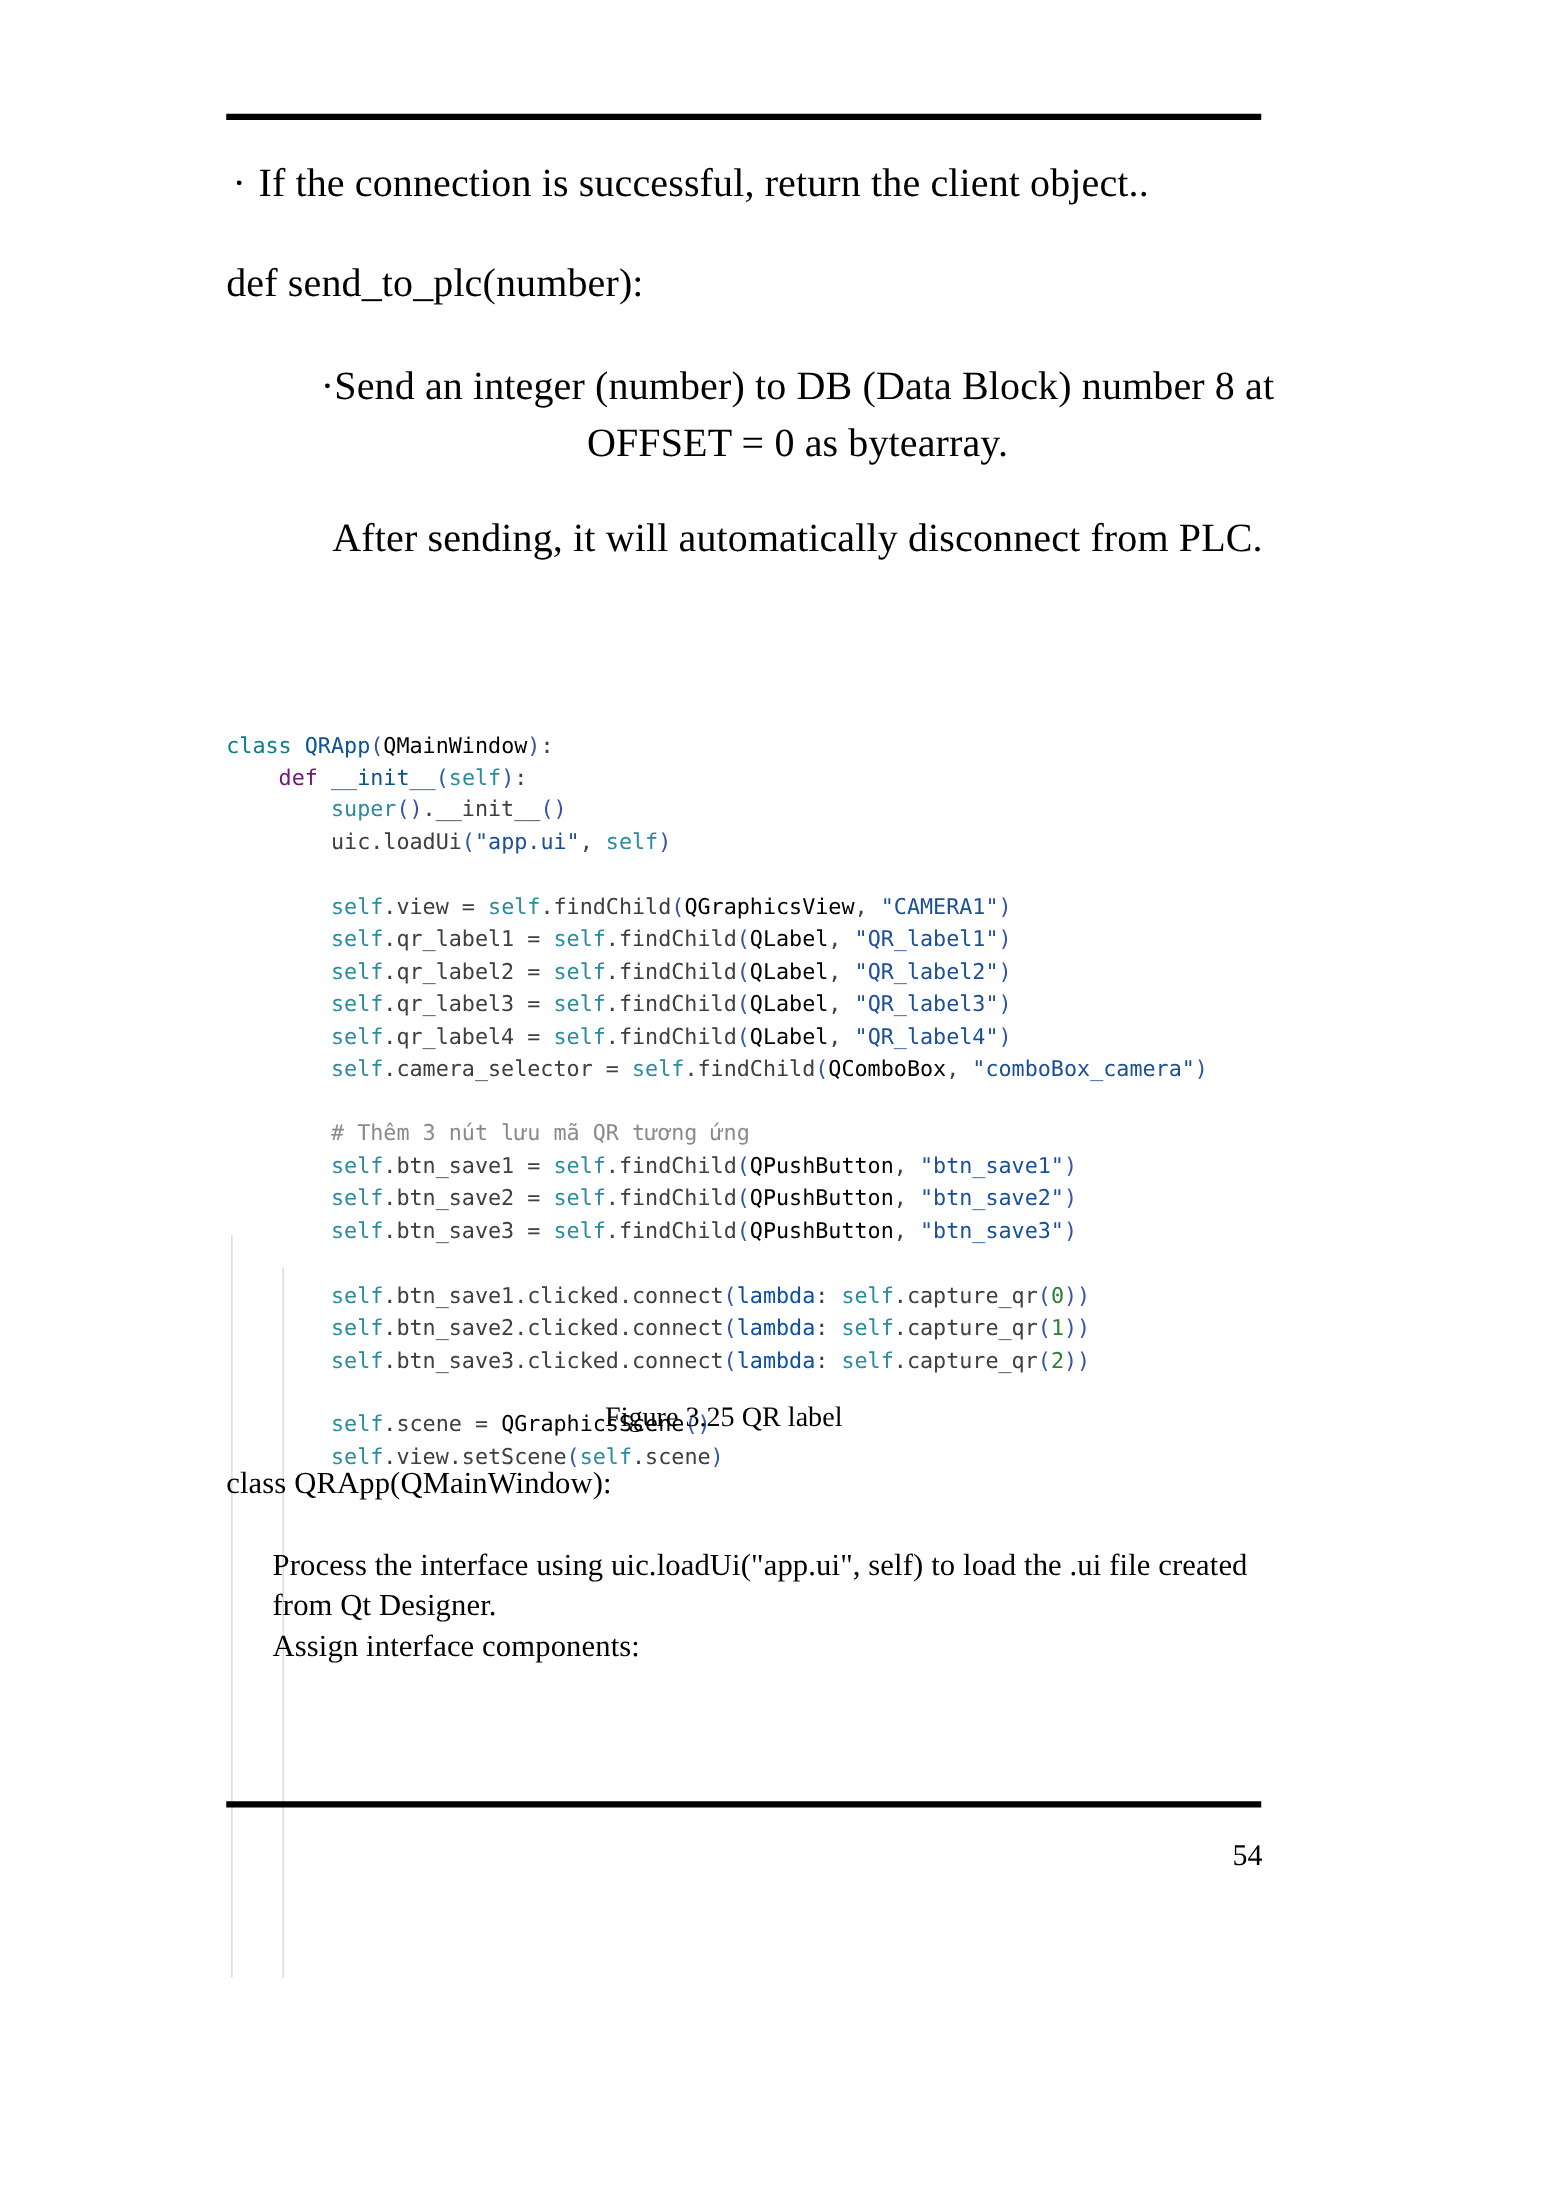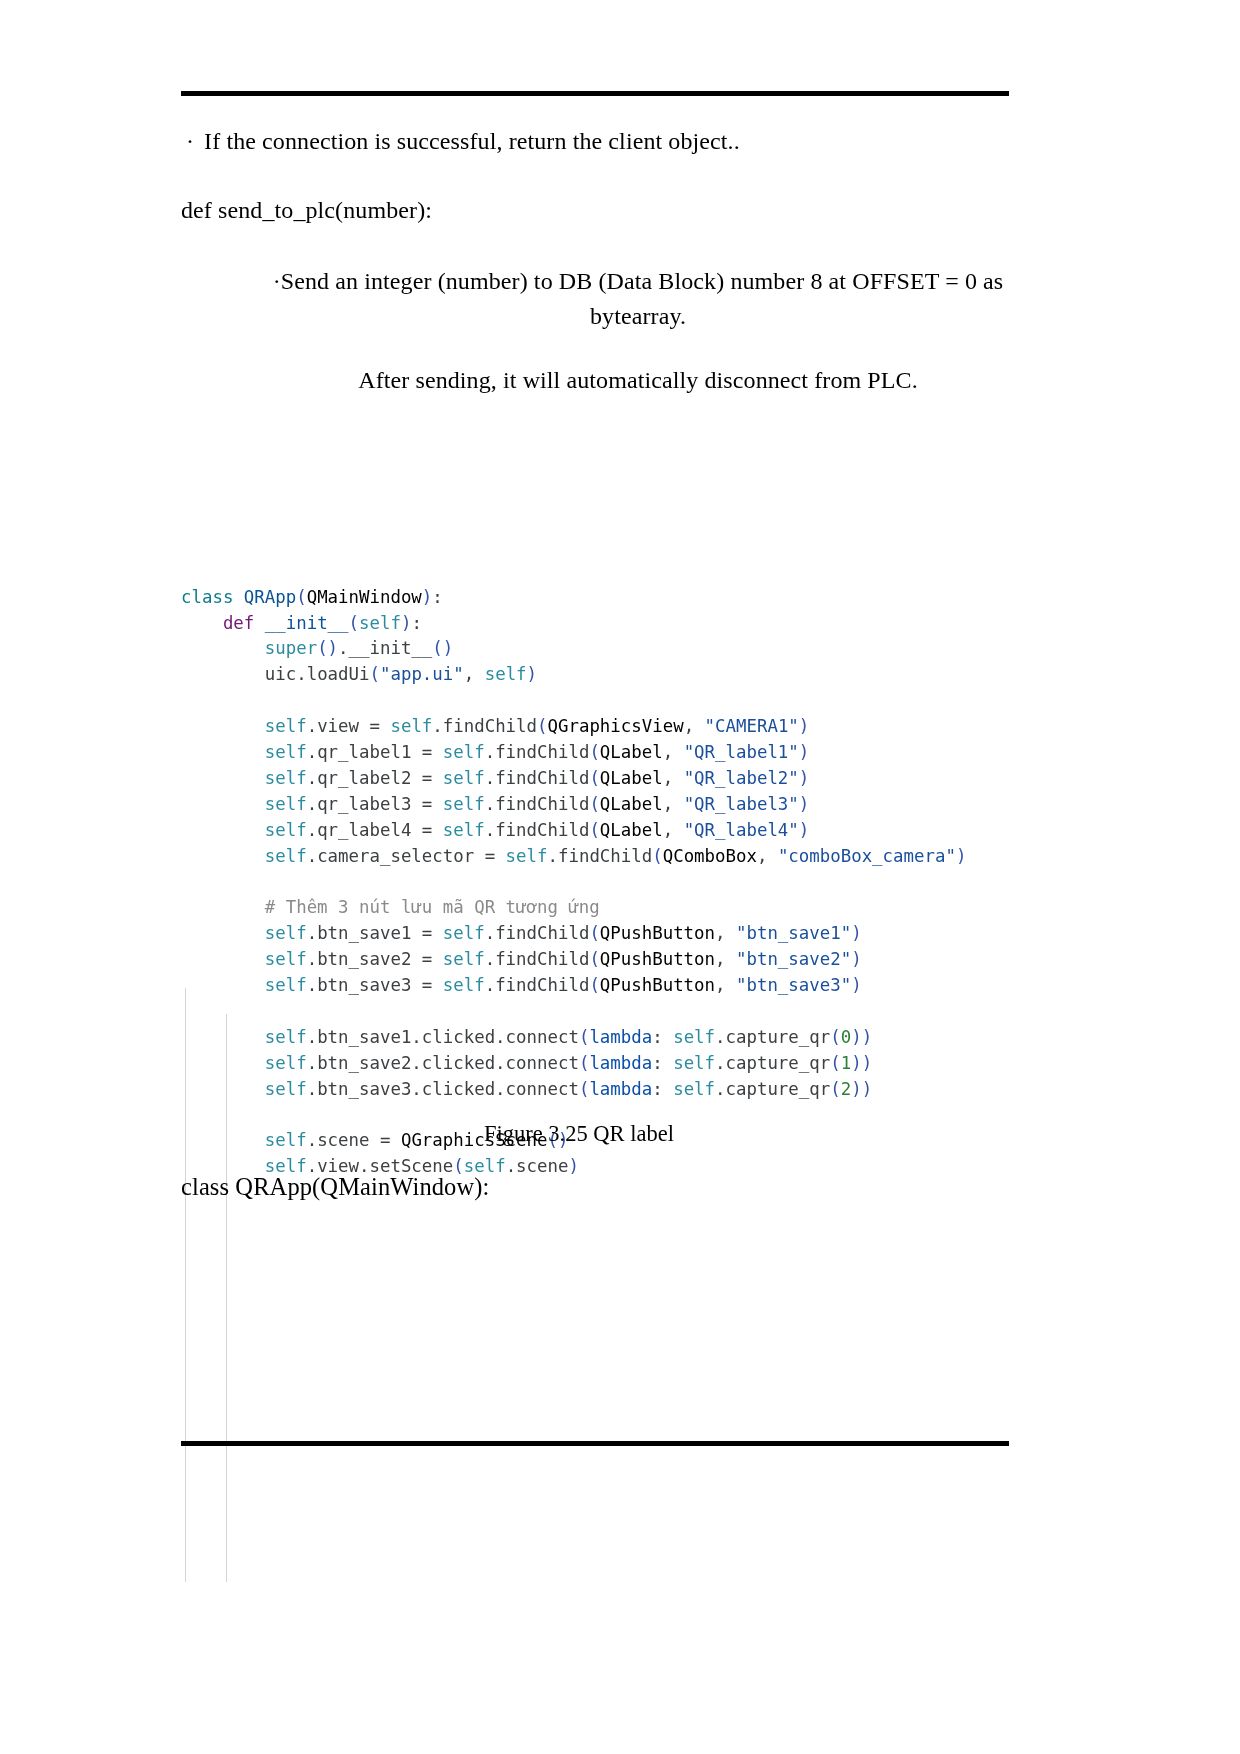--- a/index.html
+++ b/index.html
@@ -36,21 +36,21 @@
 
   
   .body-col {
     position: absolute;
     left: 181px;
     top: 126px;
     width: 840px;
   }
 
   .para {
-    font-size: 24px;
+    font-size: 32px;
     line-height: 1.30;
     color: #000;
     margin: 0;
     letter-spacing: 0.1px;
   }
 
   .bullet-1 {
     margin-top: 0px;
     padding-left: 5px;
     text-indent: 0;
@@ -180,18 +180,23 @@
   <div class="code-block">
     <div class="guide guide-1"></div>
     <div class="guide guide-2"></div>
     <div id="code-lines"><div class="code-line"><span class="t-kw">class </span><span class="t-cls">QRApp</span><span class="t-par">(</span><span class="t-type">QMainWindow</span><span class="t-par">)</span><span class="t-op">:</span></div><div class="code-line">    <span class="t-def">def </span><span class="t-cls">__init__</span><span class="t-par">(</span><span class="t-self">self</span><span class="t-par">)</span><span class="t-op">:</span></div><div class="code-line">        <span class="t-self">super</span><span class="t-par">()</span><span class="t-plain">.__init__</span><span class="t-par">()</span></div><div class="code-line">        <span class="t-plain">uic</span><span class="t-plain">.loadUi</span><span class="t-par">(</span><span class="t-str">"app.ui"</span><span class="t-op">, </span><span class="t-self">self</span><span class="t-par">)</span></div><div class="code-line blank">&nbsp;</div><div class="code-line">        <span class="t-self">self</span><span class="t-plain">.view </span><span class="t-op">= </span><span class="t-self">self</span><span class="t-plain">.findChild</span><span class="t-par">(</span><span class="t-type">QGraphicsView</span><span class="t-op">, </span><span class="t-str">"CAMERA1"</span><span class="t-par">)</span></div><div class="code-line">        <span class="t-self">self</span><span class="t-plain">.qr_label1 </span><span class="t-op">= </span><span class="t-self">self</span><span class="t-plain">.findChild</span><span class="t-par">(</span><span class="t-type">QLabel</span><span class="t-op">, </span><span class="t-str">"QR_label1"</span><span class="t-par">)</span></div><div class="code-line">        <span class="t-self">self</span><span class="t-plain">.qr_label2 </span><span class="t-op">= </span><span class="t-self">self</span><span class="t-plain">.findChild</span><span class="t-par">(</span><span class="t-type">QLabel</span><span class="t-op">, </span><span class="t-str">"QR_label2"</span><span class="t-par">)</span></div><div class="code-line">        <span class="t-self">self</span><span class="t-plain">.qr_label3 </span><span class="t-op">= </span><span class="t-self">self</span><span class="t-plain">.findChild</span><span class="t-par">(</span><span class="t-type">QLabel</span><span class="t-op">, </span><span class="t-str">"QR_label3"</span><span class="t-par">)</span></div><div class="code-line">        <span class="t-self">self</span><span class="t-plain">.qr_label4 </span><span class="t-op">= </span><span class="t-self">self</span><span class="t-plain">.findChild</span><span class="t-par">(</span><span class="t-type">QLabel</span><span class="t-op">, </span><span class="t-str">"QR_label4"</span><span class="t-par">)</span></div><div class="code-line">        <span class="t-self">self</span><span class="t-plain">.camera_selector </span><span class="t-op">= </span><span class="t-self">self</span><span class="t-plain">.findChild</span><span class="t-par">(</span><span class="t-type">QComboBox</span><span class="t-op">, </span><span class="t-str">"comboBox_camera"</span><span class="t-par">)</span></div><div class="code-line blank">&nbsp;</div><div class="code-line">        <span class="t-cmt"># Thêm 3 nút lưu mã QR tương ứng</span></div><div class="code-line">        <span class="t-self">self</span><span class="t-plain">.btn_save1 </span><span class="t-op">= </span><span class="t-self">self</span><span class="t-plain">.findChild</span><span class="t-par">(</span><span class="t-type">QPushButton</span><span class="t-op">, </span><span class="t-str">"btn_save1"</span><span class="t-par">)</span></div><div class="code-line">        <span class="t-self">self</span><span class="t-plain">.btn_save2 </span><span class="t-op">= </span><span class="t-self">self</span><span class="t-plain">.findChild</span><span class="t-par">(</span><span class="t-type">QPushButton</span><span class="t-op">, </span><span class="t-str">"btn_save2"</span><span class="t-par">)</span></div><div class="code-line">        <span class="t-self">self</span><span class="t-plain">.btn_save3 </span><span class="t-op">= </span><span class="t-self">self</span><span class="t-plain">.findChild</span><span class="t-par">(</span><span class="t-type">QPushButton</span><span class="t-op">, </span><span class="t-str">"btn_save3"</span><span class="t-par">)</span></div><div class="code-line blank">&nbsp;</div><div class="code-line">        <span class="t-self">self</span><span class="t-plain">.btn_save1.clicked.connect</span><span class="t-par">(</span><span class="t-lambda">lambda</span><span class="t-op">: </span><span class="t-self">self</span><span class="t-plain">.capture_qr</span><span class="t-par">(</span><span class="t-num">0</span><span class="t-par">))</span></div><div class="code-line">        <span class="t-self">self</span><span class="t-plain">.btn_save2.clicked.connect</span><span class="t-par">(</span><span class="t-lambda">lambda</span><span class="t-op">: </span><span class="t-self">self</span><span class="t-plain">.capture_qr</span><span class="t-par">(</span><span class="t-num">1</span><span class="t-par">))</span></div><div class="code-line">        <span class="t-self">self</span><span class="t-plain">.btn_save3.clicked.connect</span><span class="t-par">(</span><span class="t-lambda">lambda</span><span class="t-op">: </span><span class="t-self">self</span><span class="t-plain">.capture_qr</span><span class="t-par">(</span><span class="t-num">2</span><span class="t-par">))</span></div><div class="code-line blank">&nbsp;</div><div class="code-line">        <span class="t-self">self</span><span class="t-plain">.scene </span><span class="t-op">= </span><span class="t-type">QGraphicsScene</span><span class="t-par">()</span></div><div class="code-line">        <span class="t-self">self</span><span class="t-plain">.view.setScene</span><span class="t-par">(</span><span class="t-self">self</span><span class="t-plain">.scene</span><span class="t-par">)</span></div></div>
   </div>
 
   <div class="caption">Figure 3.25 QR label</div>
 
   <div class="lower-col">
     <p class="para">class QRApp(QMainWindow):</p>
+    <div class="sub-block">
+      <p class="para">Process the interface using uic.loadUi("app.ui", self) to load the .ui file created from Qt Designer.</p>
+      <p class="para">Assign interface components:</p>
+    </div>
   </div>
 
   <div class="rule rule-bottom"></div>
 
+  <div class="page-number">54</div>
 
 </div>
 
 </body></html>

